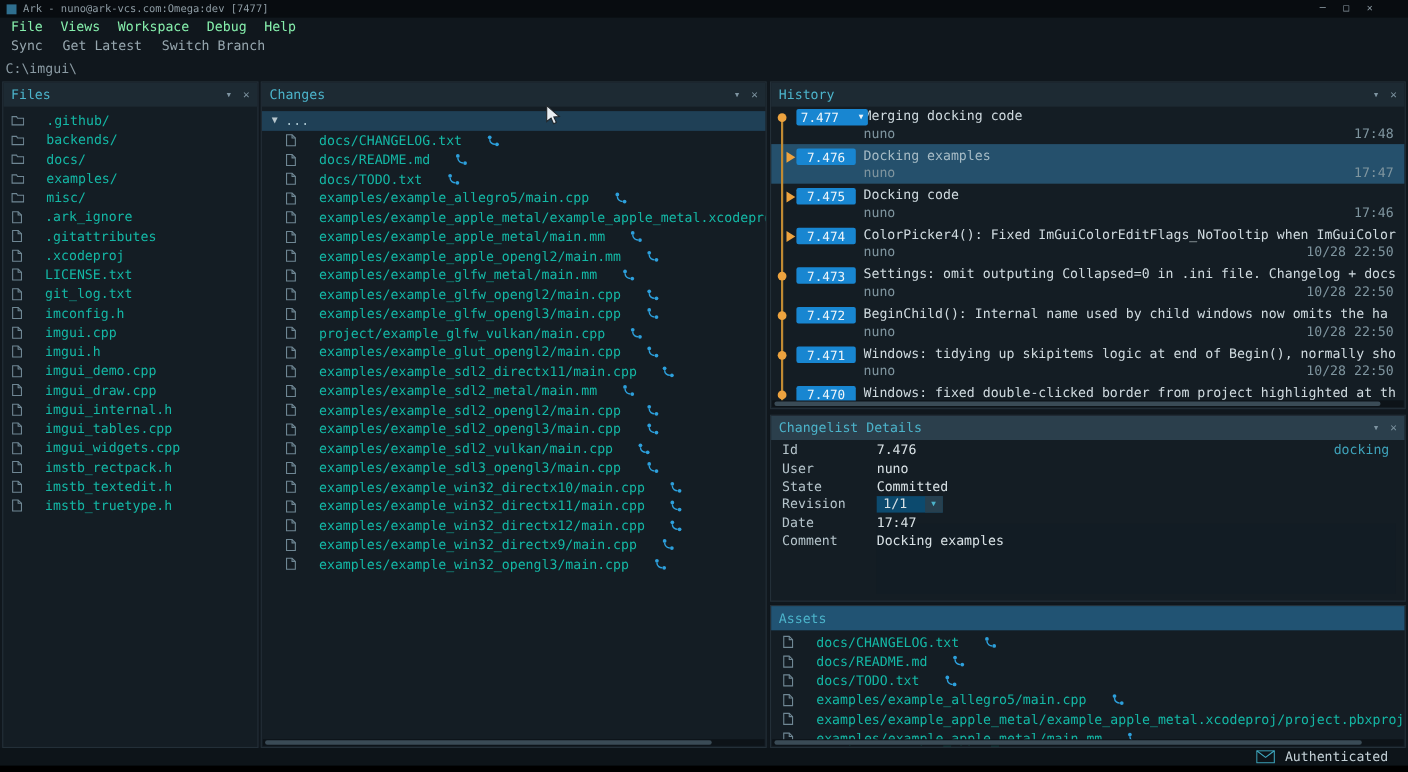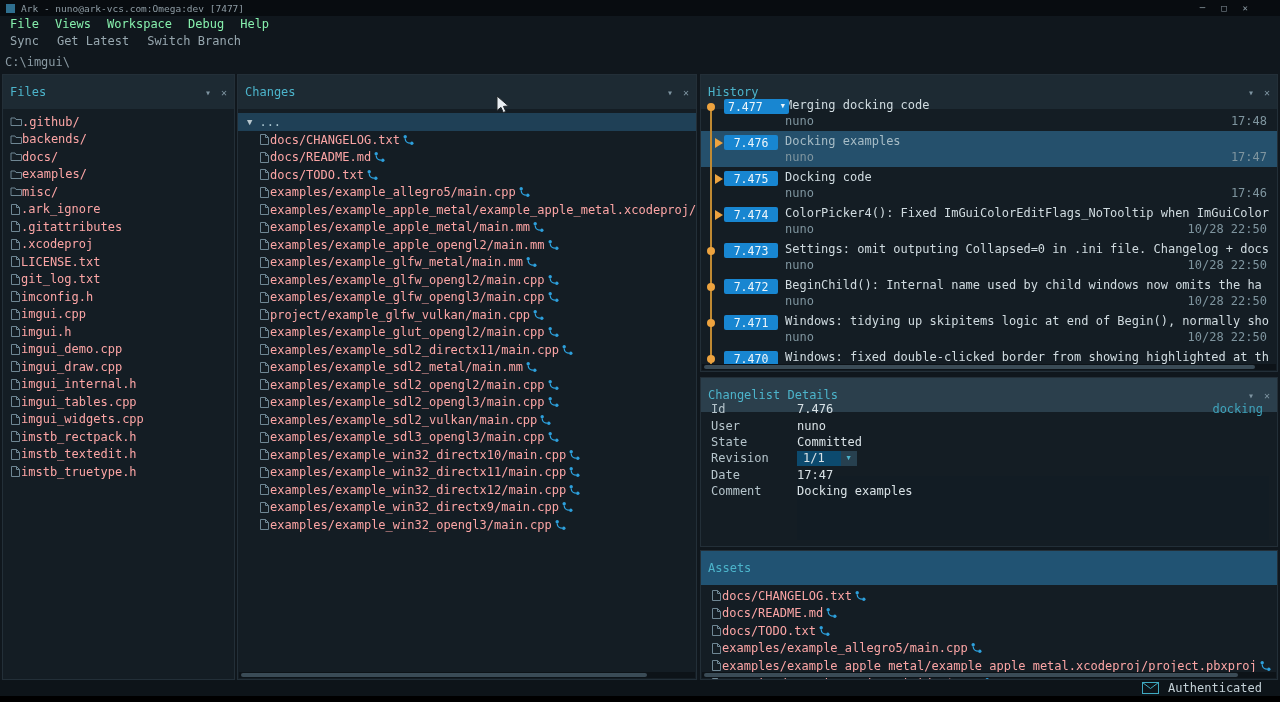--- a/index.html
+++ b/index.html
@@ -27,37 +27,37 @@
     display:flex; align-items:center; color:#86efac; padding-left:2px; }
   .menu-item { padding:0 8px; }
   .toolbar { position:absolute; left:0; top:31px; width:100%; height:20px;
     display:flex; align-items:center; color:#97a7af; padding-left:1px; }
   .tool-button { padding:0 9px; }
   .pathbar { position:absolute; left:0; top:53px; width:100%; height:18px;
     display:flex; align-items:center; padding-left:5px; color:#8a9aa3; }
 
   
   .panel { position:absolute; background:#141d24; border:1px solid #232f38; overflow:hidden; }
-  .panel-header { height:34px; background:#1d2a33; display:flex; align-items:center;
+  .panel-header { height:22px; background:#1d2a33; display:flex; align-items:center;
     padding:0 7px; color:#4cb4cb; }
   .hdr-icons { margin-left:auto; display:flex; gap:10px; color:#7e94a1; font-size:10px; }
 
   .files-panel   { left:2px;   top:74px;  width:233px; height:606px; }
   .changes-panel { left:237px; top:74px;  width:460px; height:606px; }
   .history-panel { left:700px; top:74px;  width:578px; height:298px; }
   .details-panel { left:700px; top:377px; width:578px; height:170px; }
   .assets-panel  { left:700px; top:550px; width:578px; height:130px; }
 
   .details-panel .panel-header { background:#2b3f4c; }
   .assets-panel  .panel-header { background:#215373; }
 
   
   .list { padding-top:4px; }
   .file-row, .change-row, .asset-row { height:17.5px; display:flex; align-items:center;
-    gap:0; color:#fca5a5; white-space:nowrap; overflow:hidden; }
+    gap:20px; color:#14b8a6; white-space:nowrap; overflow:hidden; }
   .file-row { padding-left:7px; }
   .change-row { padding-left:21px; }
   .asset-row { padding-left:10px; }
   .row-icon { display:inline-flex; flex:0 0 auto; }
   .row-label { flex:0 0 auto; }
   .fork { display:inline-flex; flex:0 0 auto; margin-left:2px; }
 
   .changes-root { margin-top:4px; height:18px; display:flex; align-items:center;
     gap:7px; padding-left:9px; background:#1f4056; color:#a9c4cf; }
   .changes-root .expander { font-size:9px; color:#b7c6cd; }
@@ -806,21 +806,21 @@
           <div class="sub">
             <span class="user">nuno</span>
             <span class="time">10/28 22:50</span>
           </div>
         </div>
         <div class="commit">
           <span class="graph-dot"></span>
           <span class="badge">
             <span>7.470</span>
           </span>
-          <div class="msg">Windows: fixed double-clicked border from showing highlighted at th</div>
+          <div class="msg">Windows: fixed double-clicked border from project highlighted at th</div>
         </div>
       </div>
     <div class="hscroll">
       <div class="hthumb" style="width:96%"></div>
     </div>
   </section>
 
   <section class="panel details-panel">
     <header class="panel-header">
       <span>Changelist Details</span>

